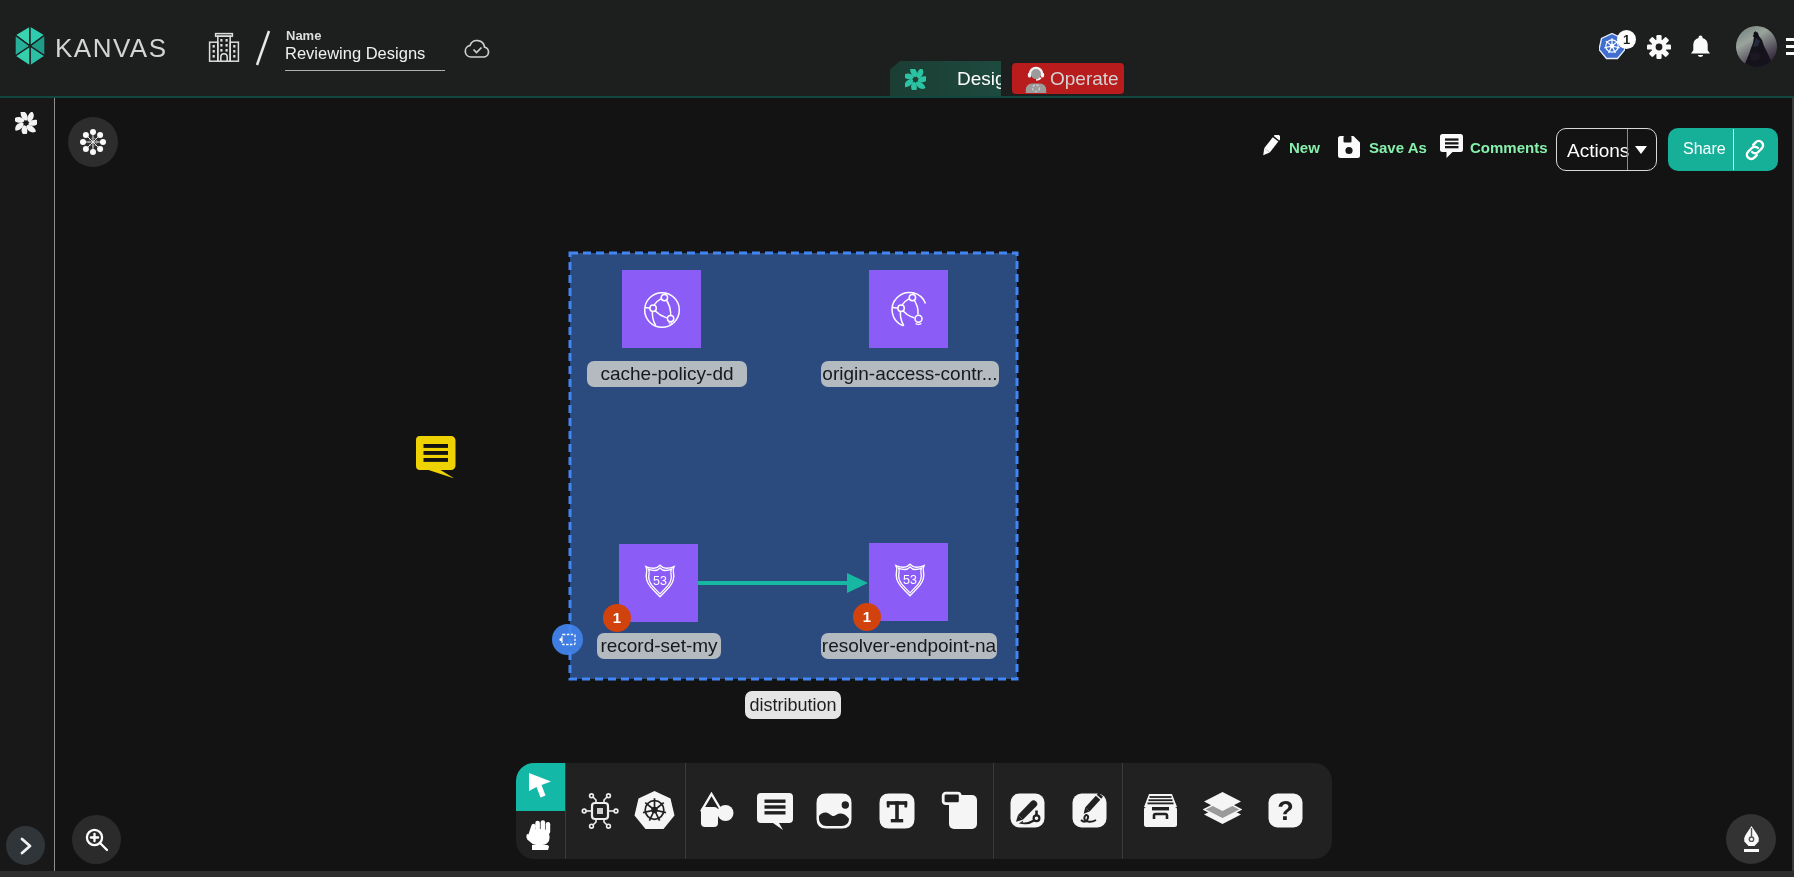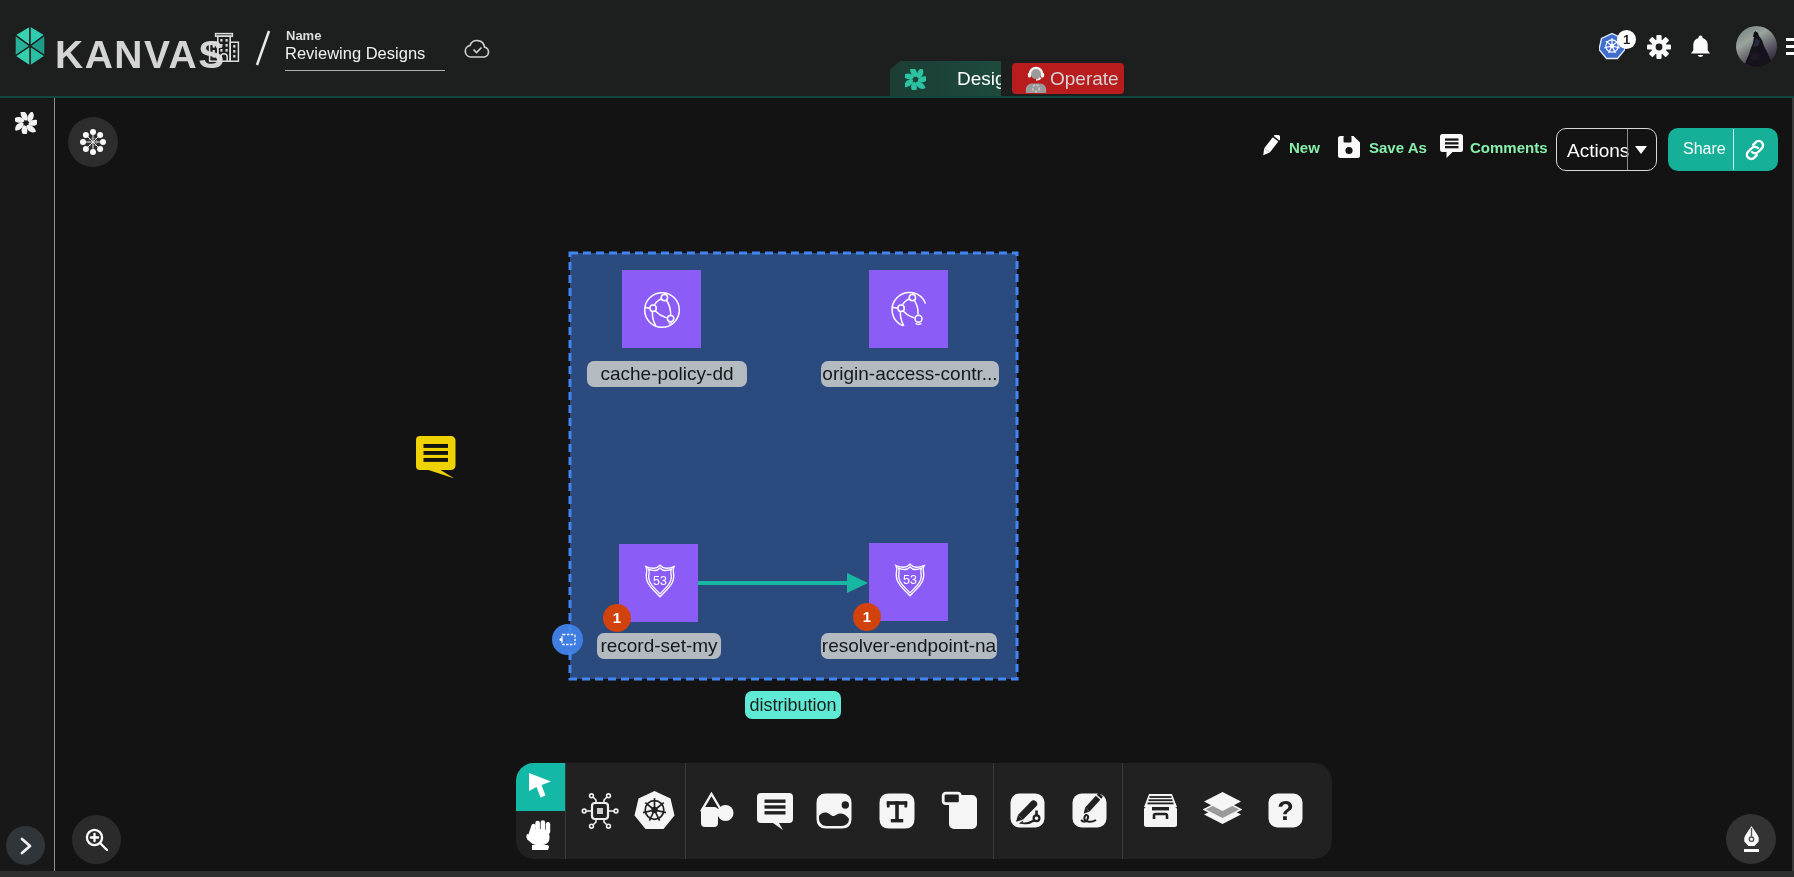--- a/index.html
+++ b/index.html
@@ -5,22 +5,22 @@
   * { margin:0; padding:0; box-sizing:border-box; }
   html,body { width:1794px; height:877px; overflow:hidden; background:#131313;
     font-family:"Liberation Sans", sans-serif; }
   .abs { position:absolute; z-index:2; }
   #page { position:relative; width:1794px; height:877px; }
 
   
   #header { position:absolute; left:0; top:0; width:1794px; height:96px; background:#1d1f1e; }
   #tealline { position:absolute; left:0; top:96px; width:1794px; height:2px; background:#11473e; }
 
-  .kanvas-text { position:absolute; left:55px; top:33px; color:#d4d4d4; font-size:39px;
-    font-weight:700; letter-spacing:1.5px; }
+  .kanvas-text { position:absolute; left:55px; top:33px; color:#d4d4d4; font-size:26px;
+    font-weight:400; letter-spacing:1.5px; }
   .name-label { position:absolute; left:286px; top:28px; color:#dedede; font-size:13px; font-weight:600; }
   .name-value { position:absolute; left:285px; top:44px; color:#f0f0f0; font-size:16.5px; }
   .name-underline { position:absolute; left:285px; top:70px; width:160px; height:1px; background:#b0b0b0; }
 
   #tab-design { position:absolute; left:890px; top:61px; width:111px; height:35px;
     background:linear-gradient(90deg,#1b3d34,#1e4a3e);
     clip-path:polygon(0 24%, 10px 0, 100% 0, 100% 100%, 0 100%);
     display:flex; align-items:center; }
   #tab-design .txt { color:#fff; font-size:19px; margin-left:67px; }
   #tab-operate { position:absolute; left:1012px; top:63px; width:112px; height:31px;
@@ -46,21 +46,21 @@
   #bottom-strip { position:absolute; left:0px; top:871px; width:1794px; height:6px; background:#2e2e2e; }
   .circlebtn { position:absolute; border-radius:50%; z-index:1; }
 
   
   #group-fill { position:absolute; left:570px; top:253px; width:447px; height:426px; background:#2b4a7d; }
   .node { position:absolute; width:79px; height:78px; background:#8b5cf6; }
   .chip { position:absolute; height:26px; background:#b3bac0; border-radius:7px; color:#16191c;
     font-size:19px; text-align:center; line-height:26px; white-space:nowrap; overflow:hidden; }
   .badge { position:absolute; width:28px; height:28px; border-radius:50%; background:#d2420c;
     color:#fff; font-size:15px; font-weight:700; text-align:center; line-height:28px; }
-  #chip-dist { position:absolute; left:745px; top:691px; width:96px; height:28px; background:#5eead4;
+  #chip-dist { position:absolute; left:745px; top:691px; width:96px; height:28px; background:#e5e5e5;
     border-radius:7px; color:#1c1f1c; font-size:18px; text-align:center; line-height:28px; }
 
   
   #toolbar { position:absolute; left:516px; top:763px; width:816px; height:96px;
     background:#212121; border-radius:18px; }
   #tool-cursor { position:absolute; left:0; top:0; width:49px; height:48px; background:#14b8a6;
     border-radius:18px 0 0 0; }
   .tdiv { position:absolute; top:0; width:1px; height:96px; background:#3a3a3a; }
 </style>
 </head>

